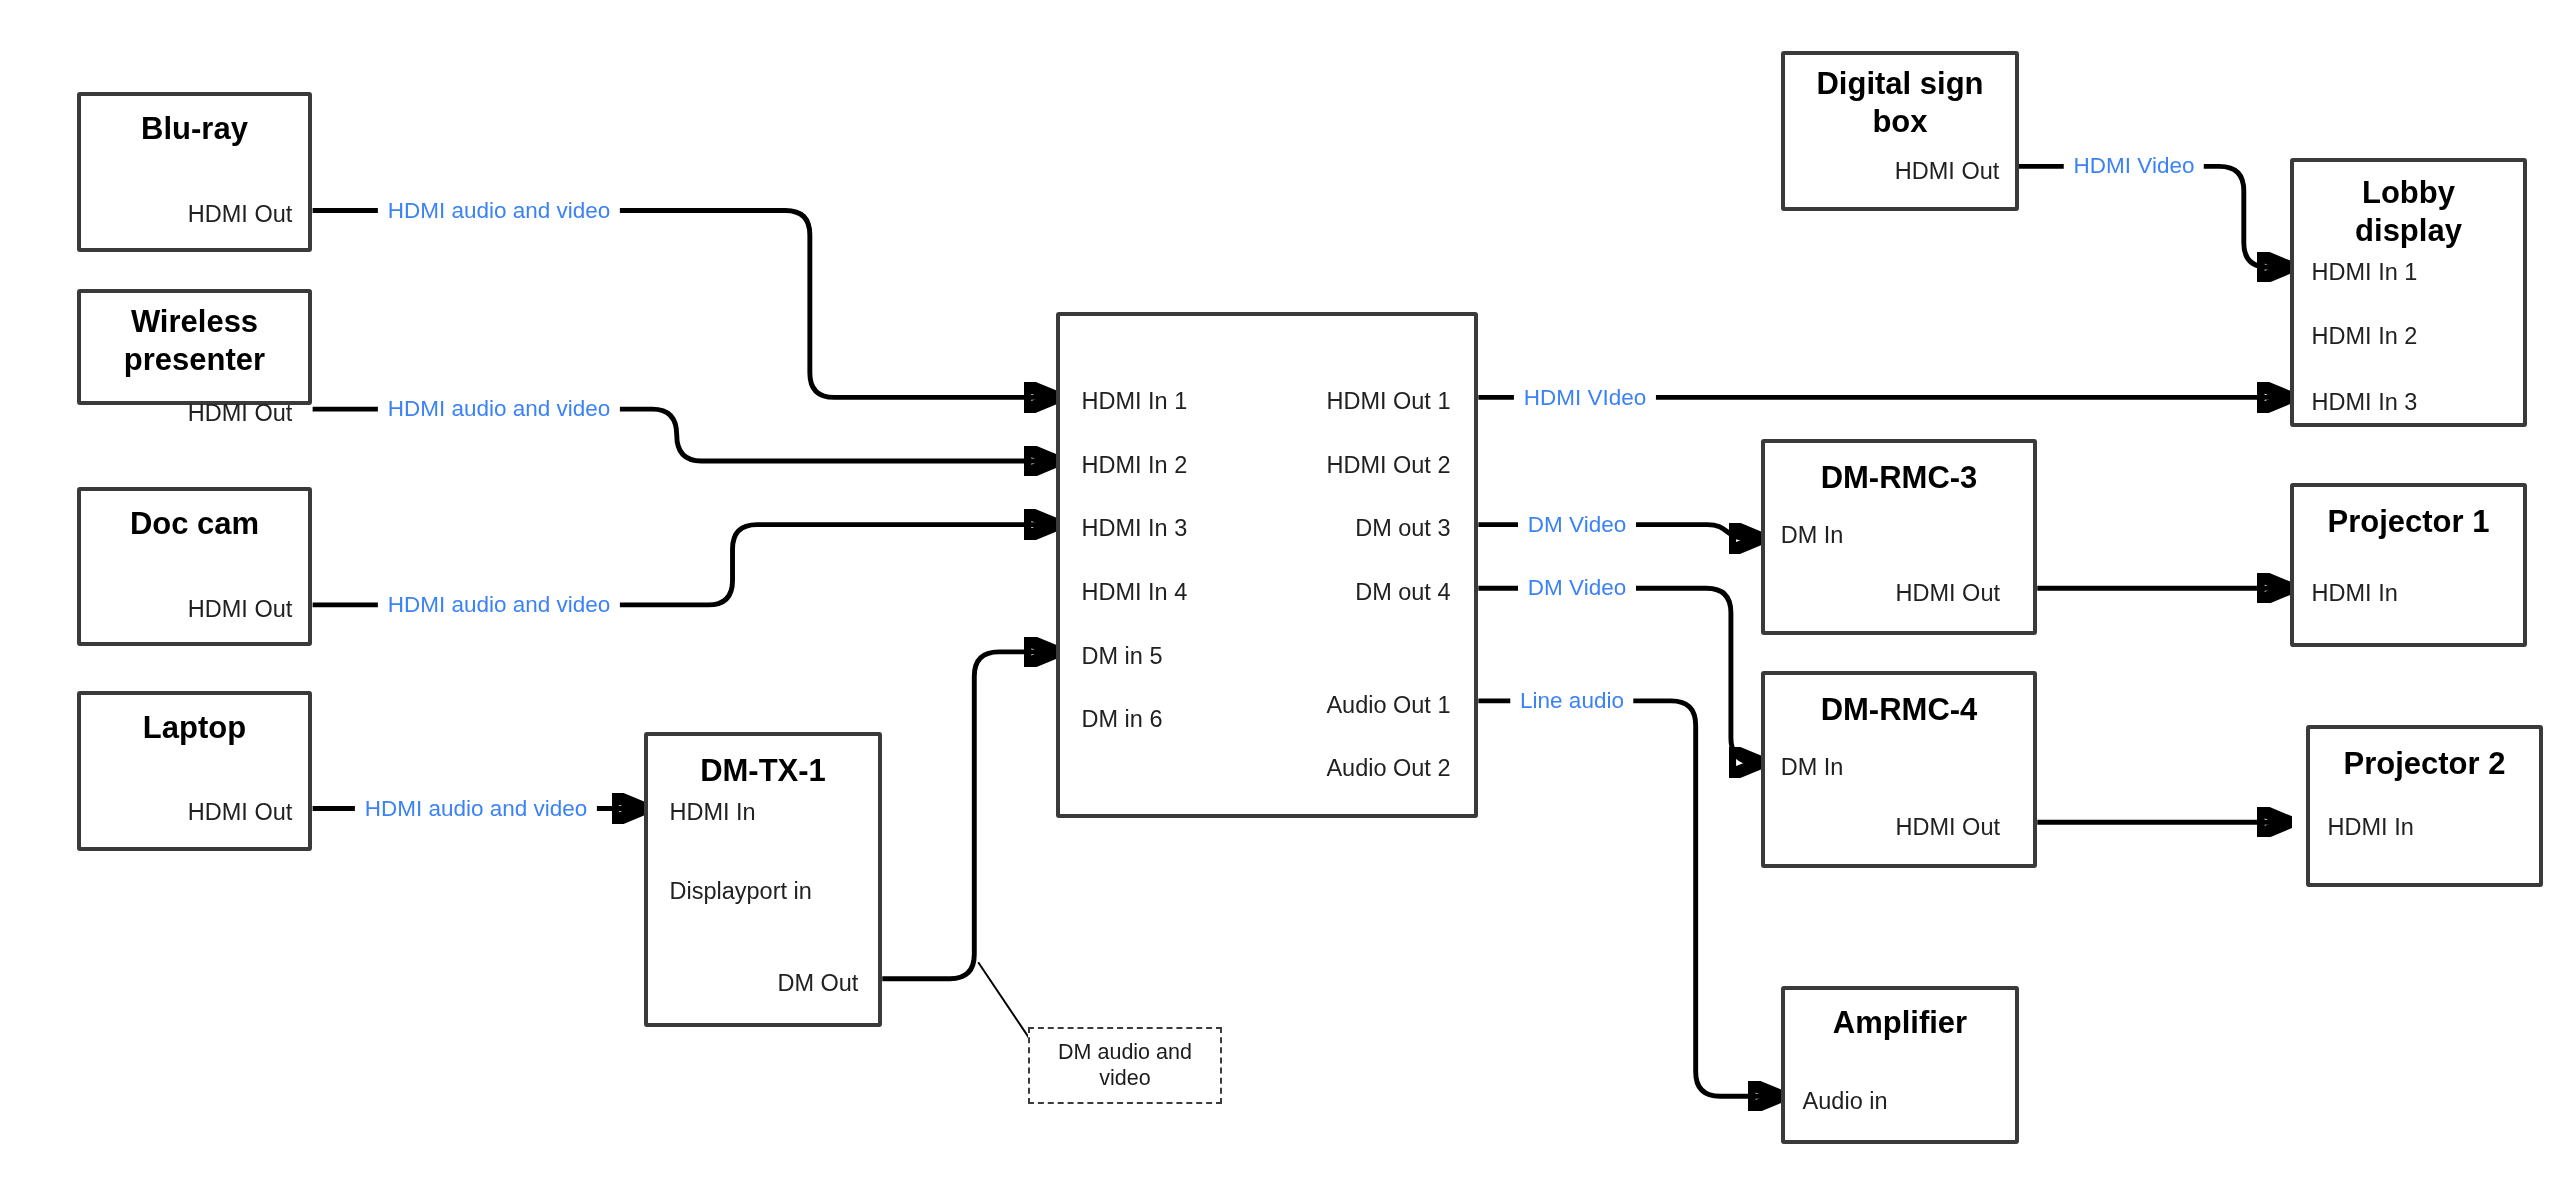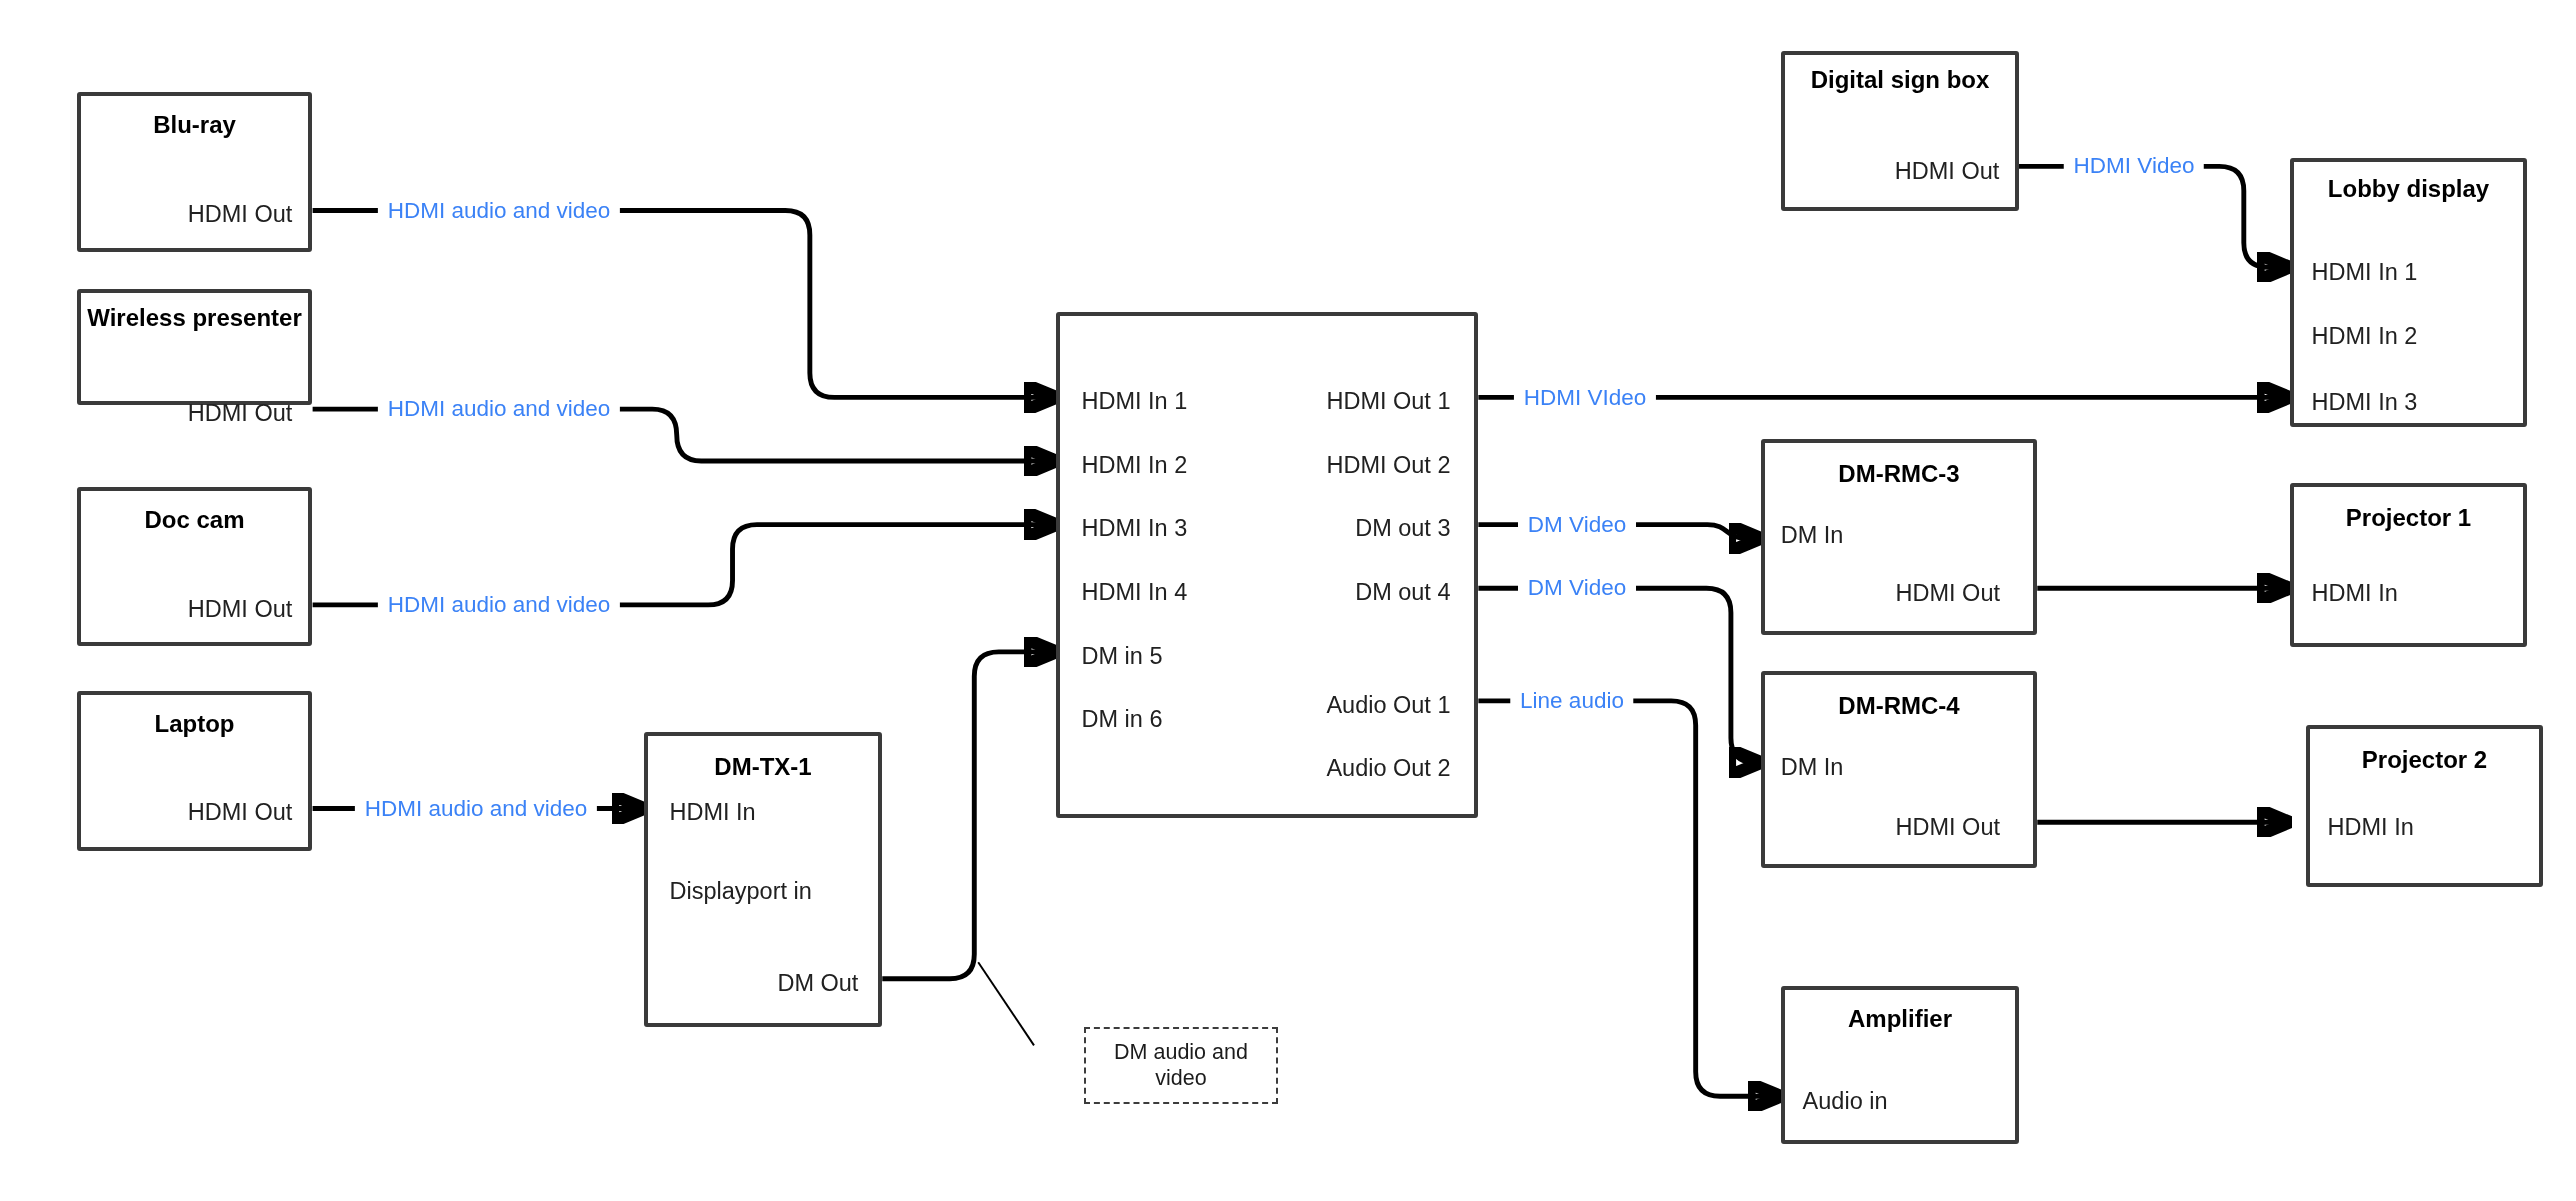--- a/index.html
+++ b/index.html
@@ -9,21 +9,21 @@
   }
   svg.wires{position:absolute;left:0;top:0;width:2576px;height:1201px;}
   svg.wires path{fill:none;stroke:#000;stroke-width:5;}
   svg.wires path.leader{stroke-width:2;}
   .box{
     position:absolute;border:4.9px solid #3a3a3a;border-radius:2.9px;background:#fff;
     box-sizing:border-box;
   }
   .box-title{
     position:absolute;top:13.7px;left:0;right:0;text-align:center;
-    font-weight:bold;font-size:24px;line-height:1.22;color:#000;
+    font-weight:bold;font-size:31px;line-height:1.22;color:#000;
   }
   .box-title.narrow{left:50%;transform:translateX(-50%);}
   .port{
     position:absolute;transform:translateY(-50%);font-size:23.5px;color:#212121;
     white-space:nowrap;
   }
   .port.pl{left:21.5px;}
   .port.pr{right:15.7px;text-align:right;}
   .port.pr-wide{right:33px;text-align:right;}
   .wire-label{
@@ -146,18 +146,18 @@
   <div class="wire-label" style="left:499px;top:211px;">HDMI audio and video</div>
   <div class="wire-label" style="left:499px;top:409px;">HDMI audio and video</div>
   <div class="wire-label" style="left:499px;top:605px;">HDMI audio and video</div>
   <div class="wire-label" style="left:476px;top:809px;">HDMI audio and video</div>
   <div class="wire-label" style="left:1585px;top:398px;">HDMI VIdeo</div>
   <div class="wire-label" style="left:1577px;top:525px;">DM Video</div>
   <div class="wire-label" style="left:1577px;top:588px;">DM Video</div>
   <div class="wire-label" style="left:1572px;top:701px;">Line audio</div>
   <div class="wire-label" style="left:2134px;top:166px;">HDMI Video</div>
 
-  <div class="annotation" style="left:1084px;top:1027px;width:194px;height:77px;">
+  <div class="annotation" style="left:1028px;top:1027px;width:194px;height:77px;">
     <span>DM audio and video</span>
   </div>
 
 </div>
 
 
 </body></html>

